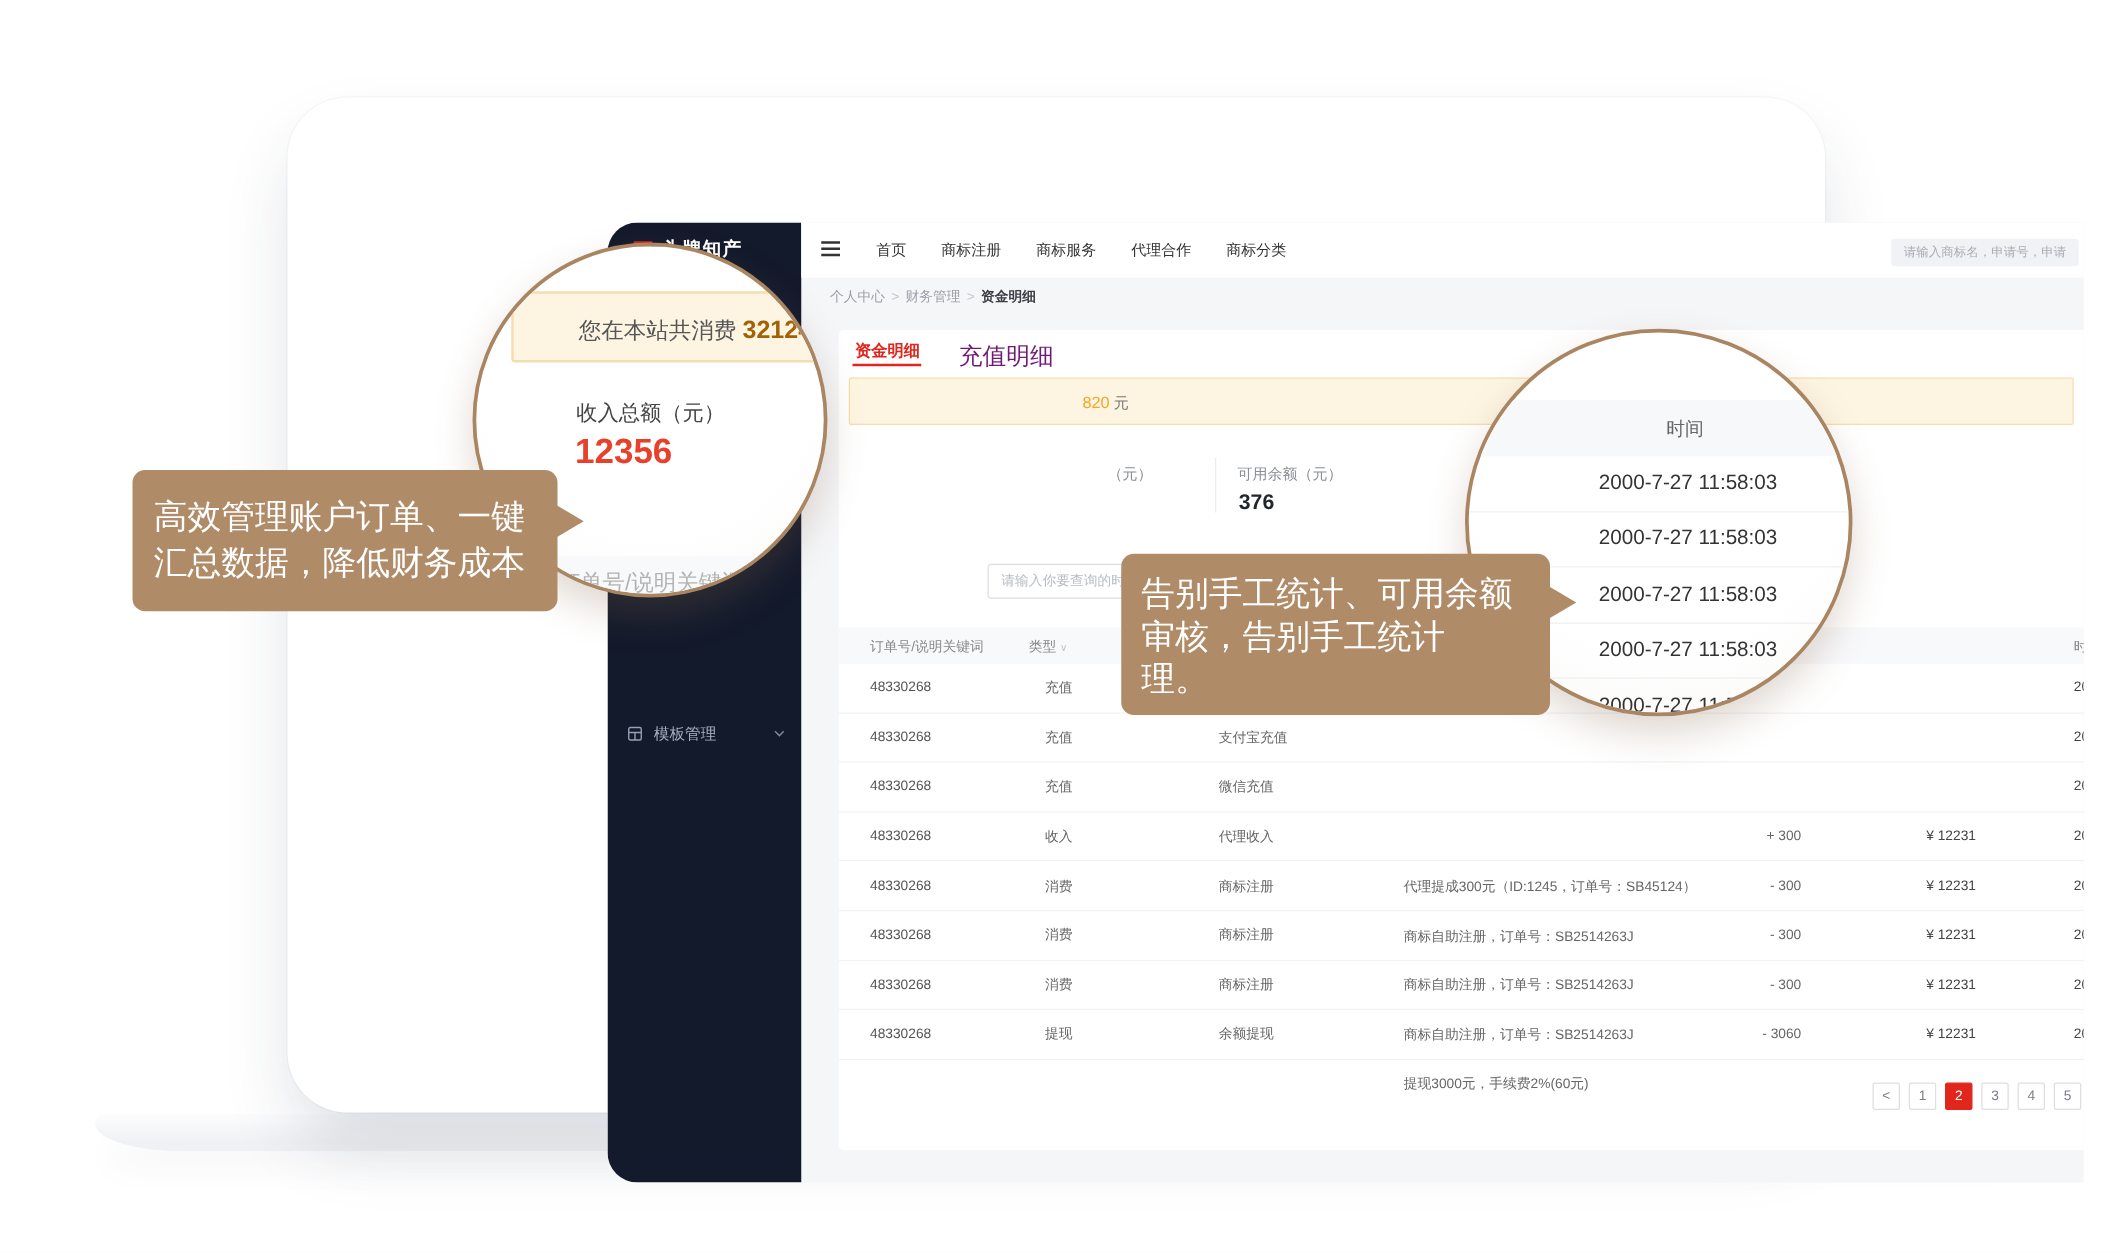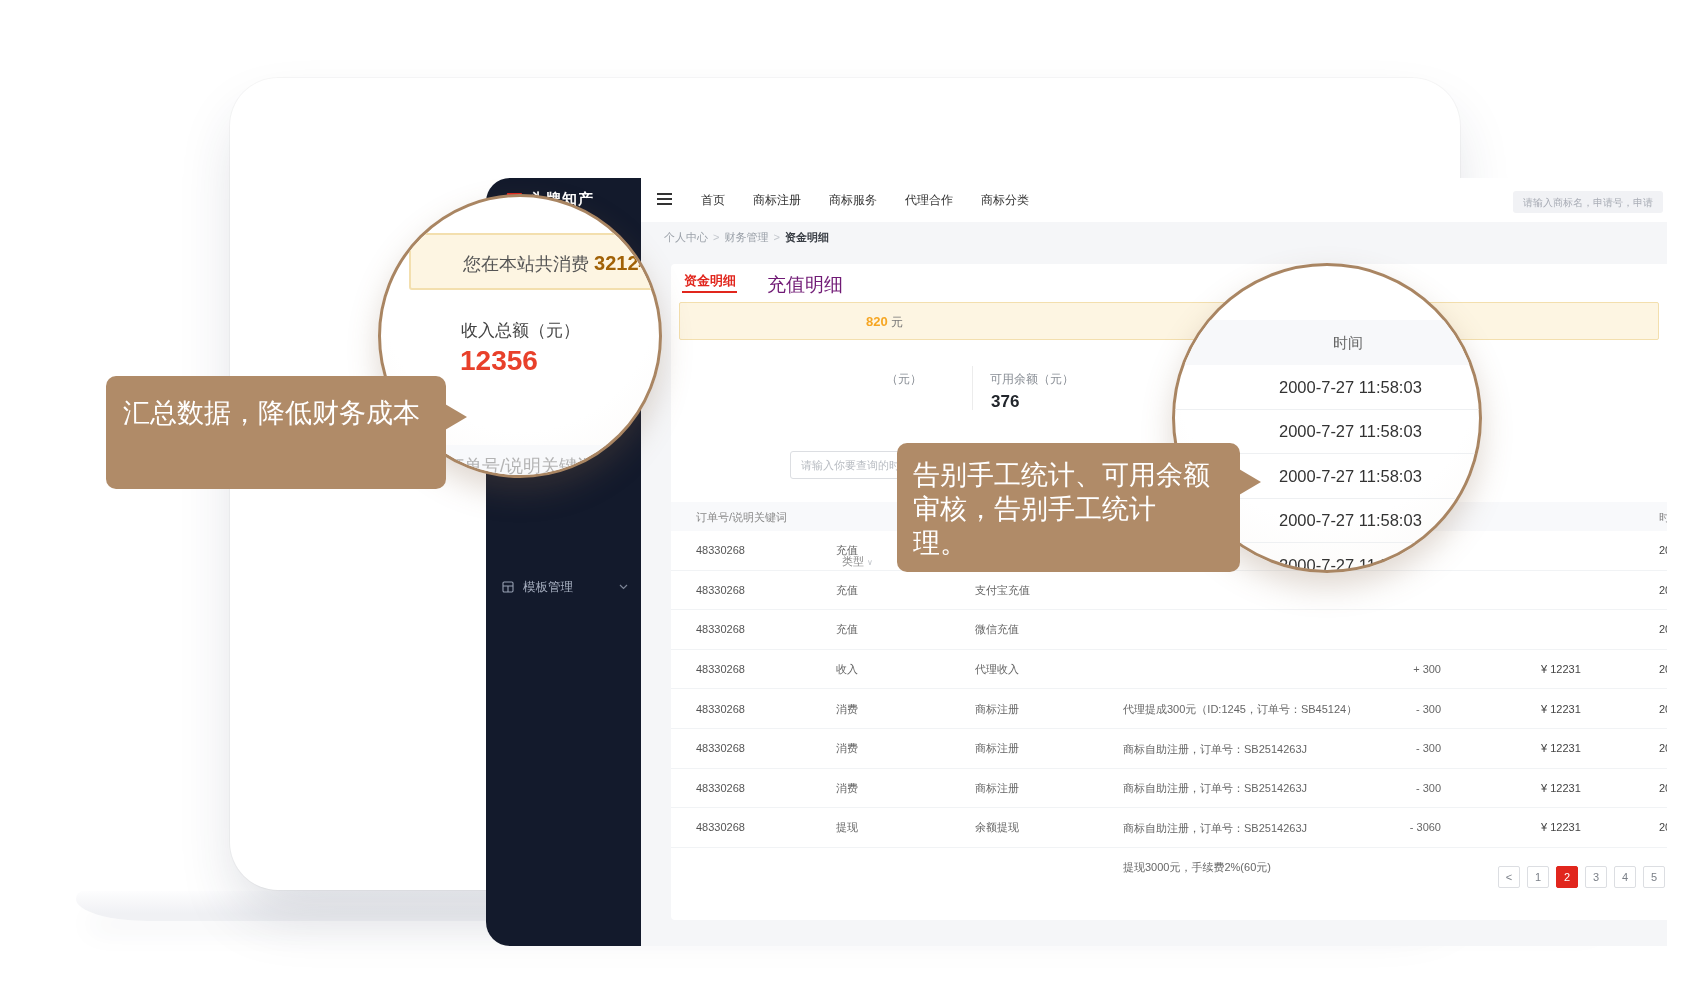--- a/index.html
+++ b/index.html
@@ -42,37 +42,37 @@
   .breadcrumb .sep{margin:0 5px;color:#c2c6cc;}
   .breadcrumb .cur{color:#3a3f46;font-weight:bold;}
   
   .card{position:absolute;left:30px;top:86px;width:1080px;height:656px;background:#fff;border-radius:4px;}
   .tab1{position:absolute;left:13px;top:8px;font-size:13px;color:#e1261d;font-weight:bold;}
   .tab-underline{position:absolute;left:11px;top:27px;width:55px;height:2px;background:#e1261d;}
   .tab2{position:absolute;left:96px;top:8px;font-size:19px;color:#701a75;}
   .banner{position:absolute;left:8px;top:38px;width:980px;height:38px;background:#fdf5e2;
           border:1px solid #f3dfae;border-radius:2px;box-sizing:border-box;}
   .banner-frag{position:absolute;left:186px;top:11px;font-size:12px;color:#777;}
-  .banner-frag b{color:#f6a623;font-size:13px;font-weight:bold;text-align:center;}
+  .banner-frag b{color:#f6a623;font-size:13px;font-weight:normal;text-align:center;}
   .stat-frag{position:absolute;left:215px;top:107px;font-size:12px;color:#8a8f96;}
   .stat-div{position:absolute;left:301px;top:102px;width:1px;height:44px;background:#ececec;}
   .stat3-label{position:absolute;left:319px;top:107px;font-size:12px;color:#8a8f96;}
   .stat3-value{position:absolute;left:320px;top:128px;font-size:17px;font-weight:bold;color:#22262c;}
   .date-input{position:absolute;left:119px;top:187px;width:235px;height:28px;border:1px solid #dcdee2;border-radius:3px;
               box-sizing:border-box;font-size:11px;color:#555;padding:0 28px 0 10px;background:#fff;}
   .date-input::placeholder{color:#b8bcc2;}
   .cal-ico{position:absolute;left:330px;top:194px;width:13px;height:13px;}
   .btn-search{position:absolute;left:371px;top:187px;width:57px;height:28px;background:#e1261d;border:none;border-radius:3px;
               color:#fff;font-size:12px;cursor:pointer;}
   .btn-export{position:absolute;left:439px;top:187px;width:57px;height:28px;background:#fff;border:1px solid #e1261d;border-radius:3px;
               color:#e1261d;font-size:12px;cursor:pointer;box-sizing:border-box;}
   .thead{position:absolute;left:0;top:238px;width:1080px;height:29px;background:#f8f9fb;}
   .th{position:absolute;top:8px;font-size:11px;color:#888;white-space:nowrap;}
   .th .sort{font-size:8px;color:#c0c4ca;margin-left:3px;}
-  .th1{left:25px;} .th2{left:171px;margin-top:44px;} .th3{left:304px;} .th4{left:452px;} .th7{left:988px;}
+  .th1{left:25px;} .th2{left:152px;} .th3{left:304px;} .th4{left:452px;} .th7{left:988px;}
   .tbody{position:absolute;left:0;top:267px;width:1080px;}
   .trow{position:relative;height:38.6px;border-bottom:1px solid #f1f3f5;}
   .c{position:absolute;top:50%;transform:translateY(-50%);font-size:11px;color:#666;white-space:nowrap;}
   .c.order{left:25px;color:#555;} .c.type{left:165px;} .c.proj{left:304px;} .c.desc{left:452px;margin-top:40px;}
   .c.amt{left:700px;width:70px;text-align:right;} .c.bal{left:870px;color:#444;} .c.time{left:988px;color:#444;}
   .pagination{position:absolute;left:827px;top:602px;display:flex;gap:7px;}
   .pg{width:22px;height:22px;border:1px solid #dcdee2;border-radius:2px;background:#fff;color:#7a7f87;font-size:11px;
       display:flex;align-items:center;justify-content:center;box-sizing:border-box;cursor:pointer;}
   .pg.active{background:#e1261d;border-color:#e1261d;color:#fff;}
   
@@ -354,20 +354,21 @@
         <span>2000-7-27 11:58:03</span>
       </div>
       <div class="mag-trow">
         <span>2000-7-27 11:58:03</span>
       </div>
     </div>
 </div>
 
 <div class="tooltip tooltip-left">
   <div id="tt-left">
+      <div class="line">高效管理账户订单、一键</div>
       <div class="line">汇总数据，降低财务成本</div>
     </div>
   <span class="arrow"></span>
 </div>
 <div class="tooltip tooltip-right">
   <div id="tt-right">
       <div class="line">告别手工统计、可用余额</div>
       <div class="line">审核，告别手工统计</div>
       <div class="line">理。</div>
     </div>

